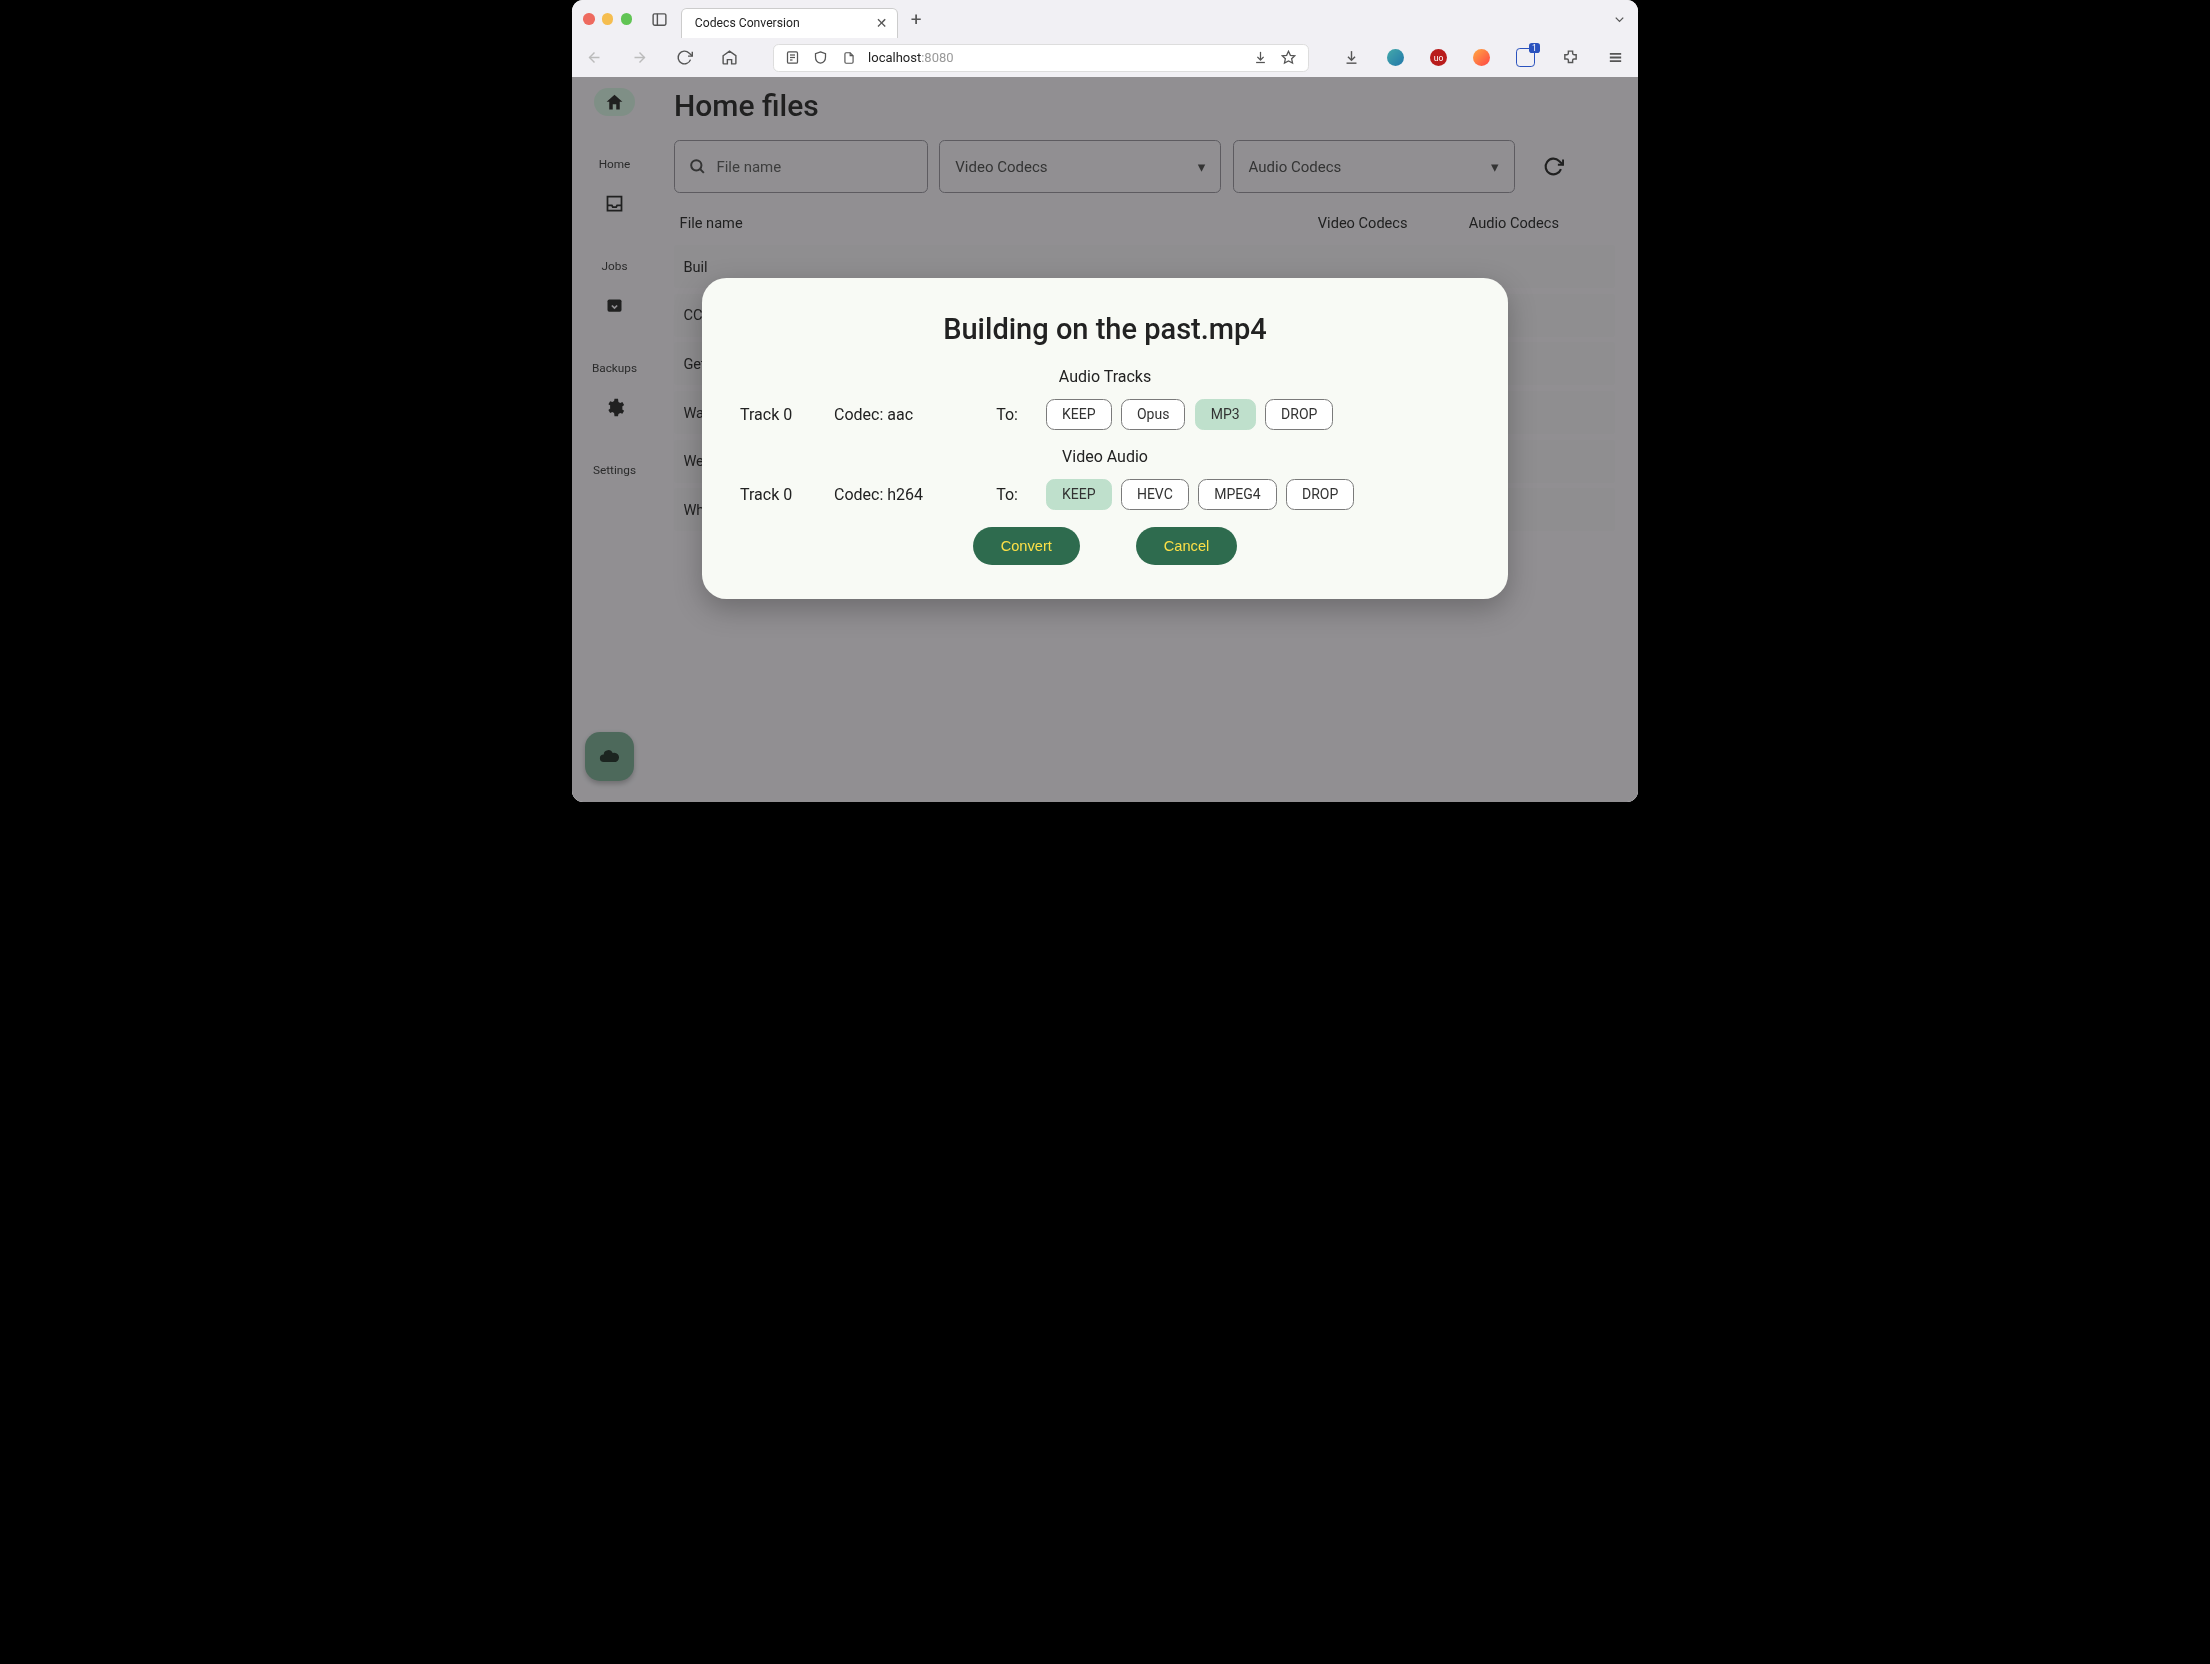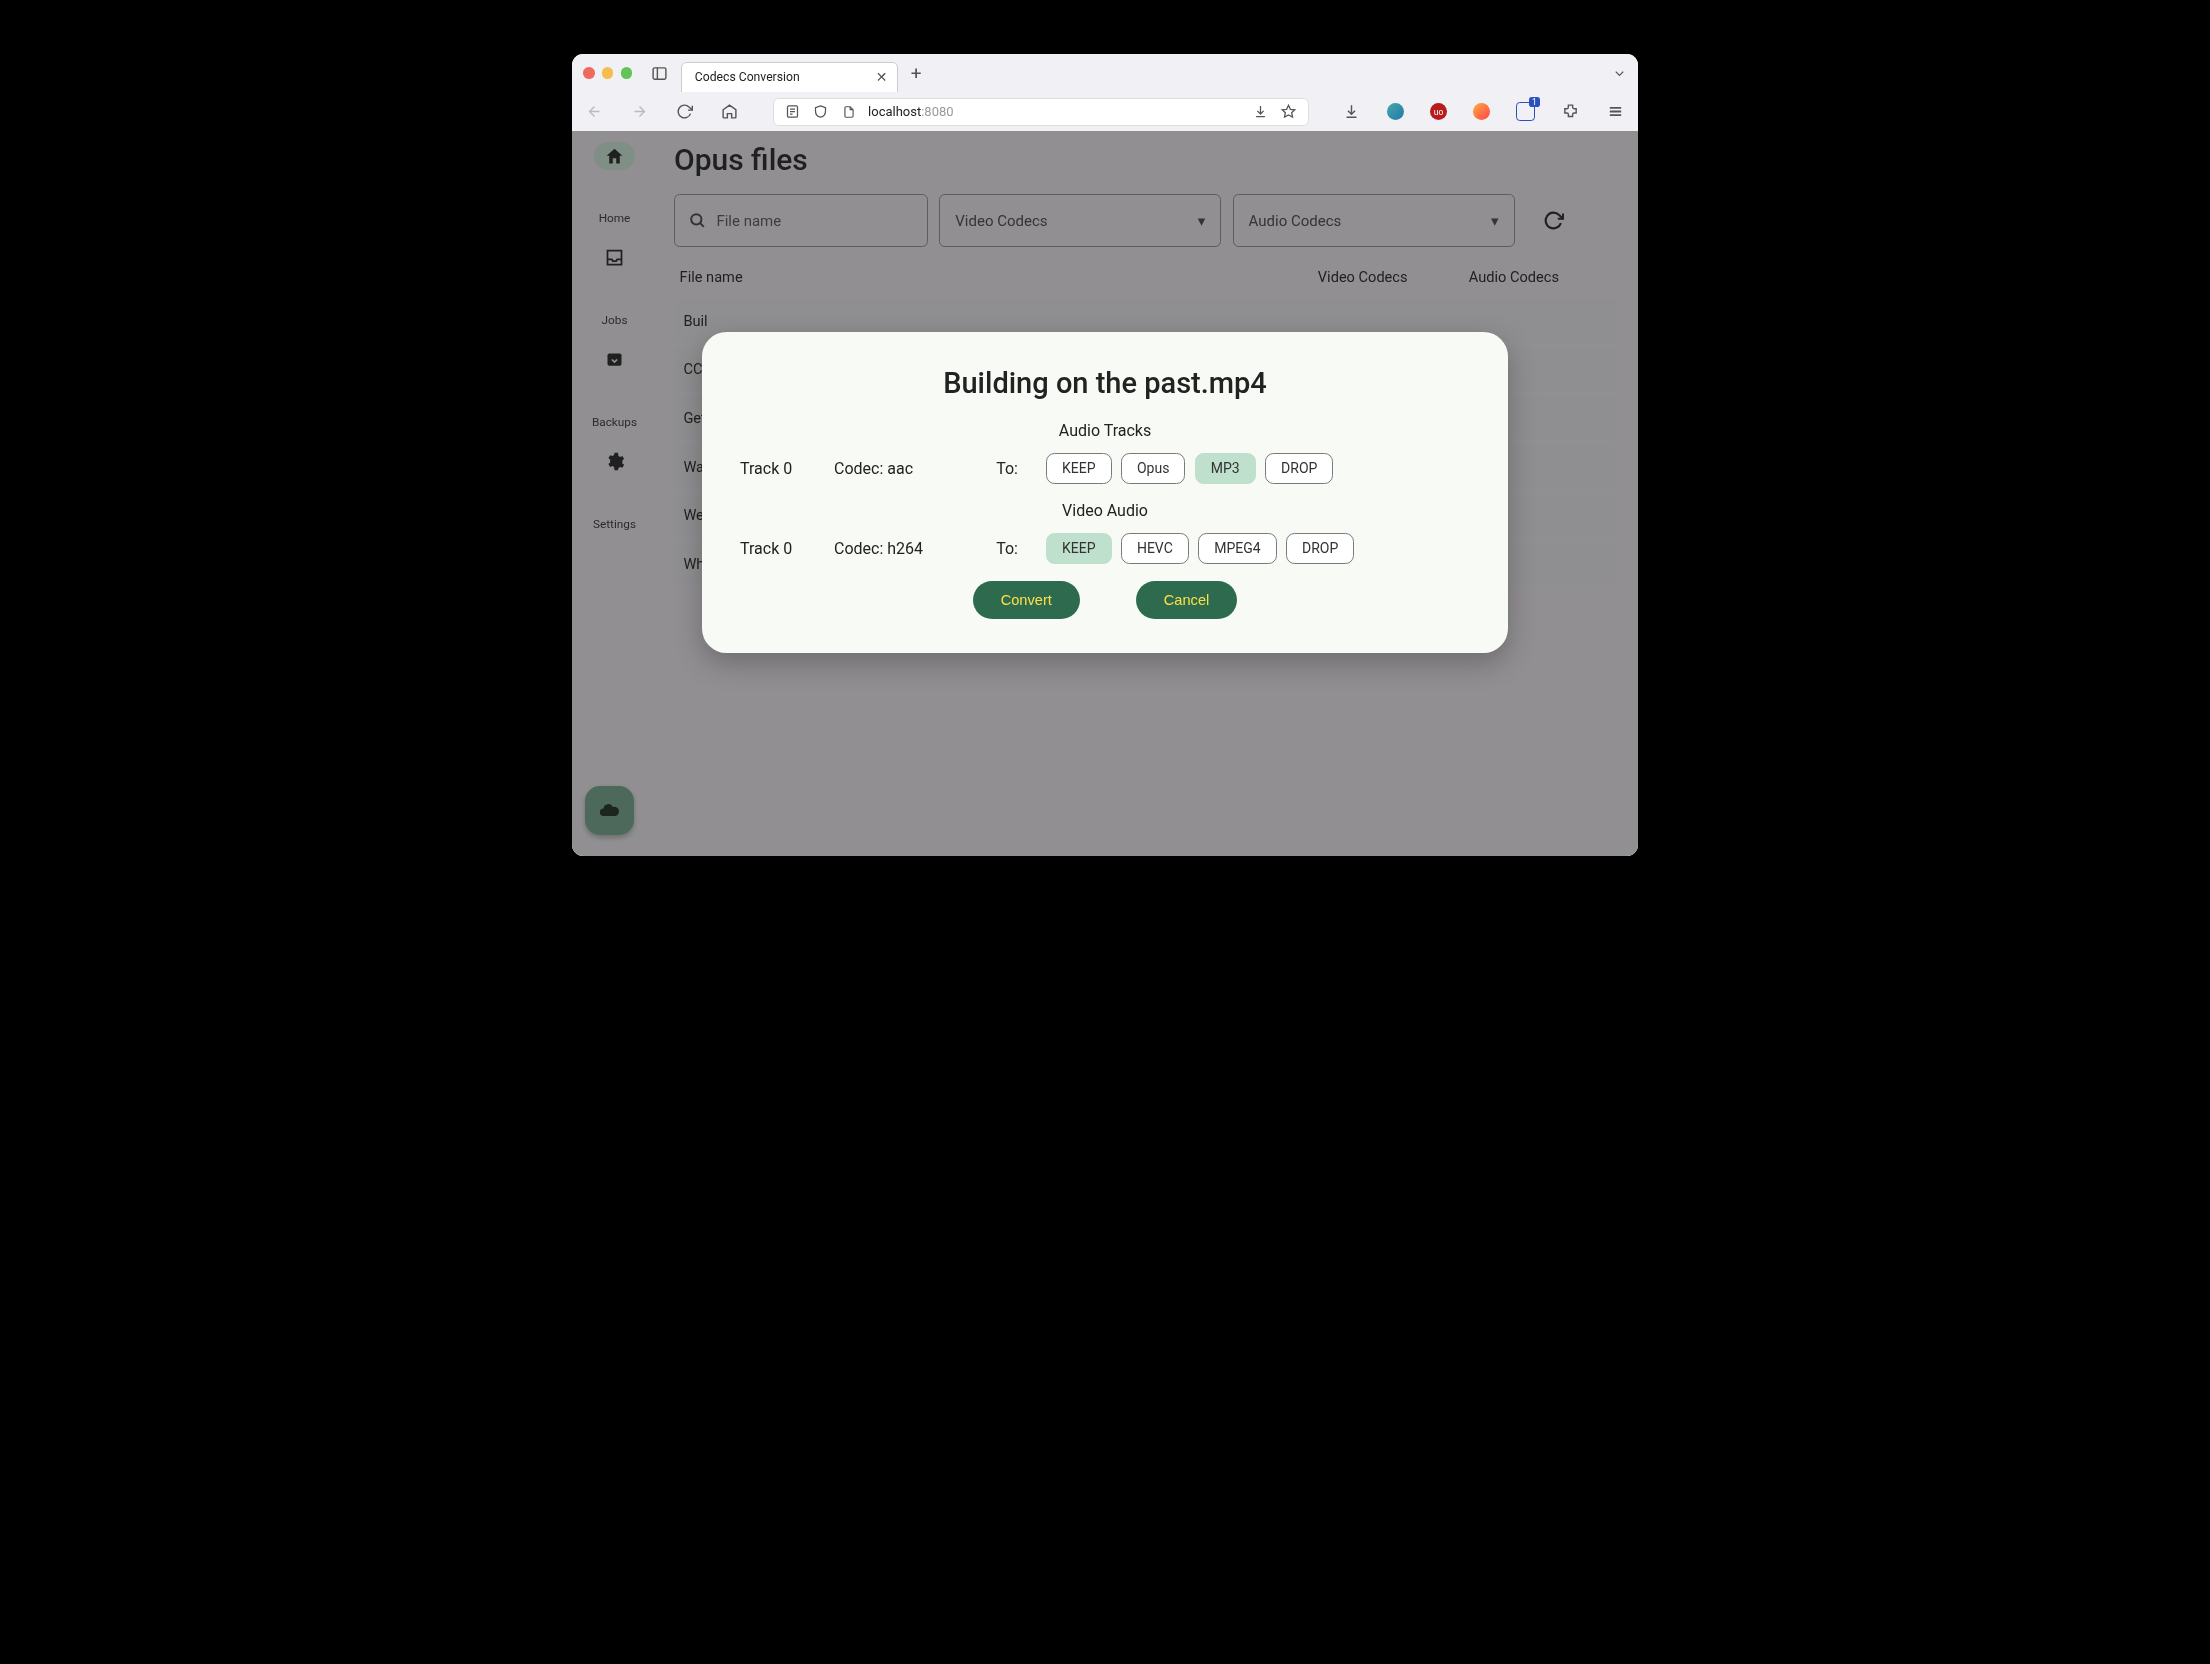--- a/index.html
+++ b/index.html
@@ -16,23 +16,22 @@
   * { box-sizing: border-box; }
   body {
     margin: 0;
     background: #000;
     font-family: -apple-system, BlinkMacSystemFont, "Segoe UI", Roboto, sans-serif;
     color: #222;
   }
   .stage {
     width: 1205px;
     height: 908px;
-    margin: 16px auto;
+    margin: 0 auto;
     position: relative;
-    padding-top: 38px;
   }
   .browser-window {
     width: 1066px;
     height: 802px;
     margin: 0 auto;
     background: #fff;
     border-radius: 11.3px;
     overflow: hidden;
     box-shadow: 0 19px 56px rgba(0,0,0,.5);
     position: relative;
@@ -307,21 +306,21 @@
                 <svg width="21" height="21" viewBox="0 0 24 24" fill="#222">
                   <path d="M12 8a4 4 0 1 0 0 8 4 4 0 0 0 0-8zm9 4a7.9 7.9 0 0 0-.1-1.2l2.1-1.6-2-3.4-2.5 1a8 8 0 0 0-2-1.2L16 2h-4l-.5 2.6a8 8 0 0 0-2 1.2l-2.5-1-2 3.4 2.1 1.6A8 8 0 0 0 7 12c0 .4 0 .8.1 1.2l-2.1 1.6 2 3.4 2.5-1a8 8 0 0 0 2 1.2L12 22h4l.5-2.6a8 8 0 0 0 2-1.2l2.5 1 2-3.4-2.1-1.6c.1-.4.1-.8.1-1.2z"></path>
                 </svg>
               </span>
             </div>
           <span>Settings</span>
         </div>
       </div>
 
       <div class="main">
-        <h1 class="page-title">Opus files</h1>
+        <h1 class="page-title">Home files</h1>
         <div class="filters">
           <div class="textfield">
             <span>
                 <svg width="19" height="19" viewBox="0 0 24 24" fill="none" stroke="#444" stroke-width="2.5">
                   <circle cx="10.5" cy="10.5" r="6.5"></circle>
                   <line x1="20" y1="20" x2="15.2" y2="15.2"></line>
                 </svg>
               </span>
             <span style="color:#555;">File name</span>
           </div>

